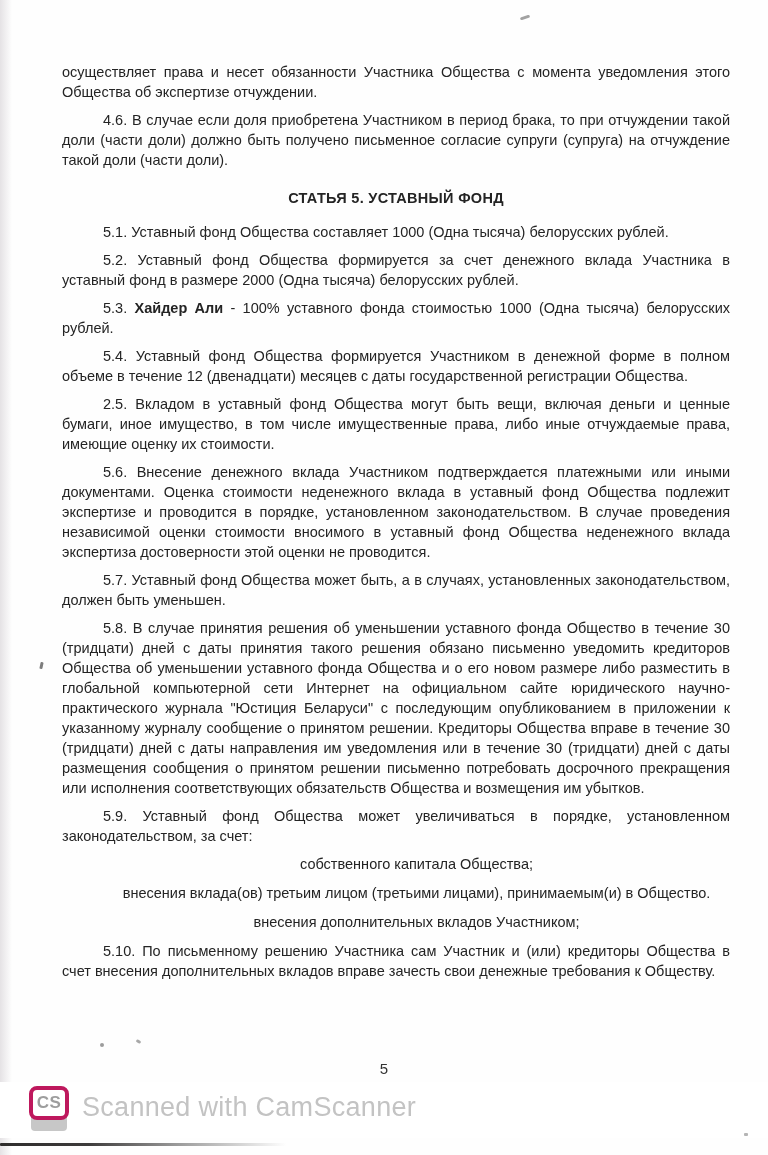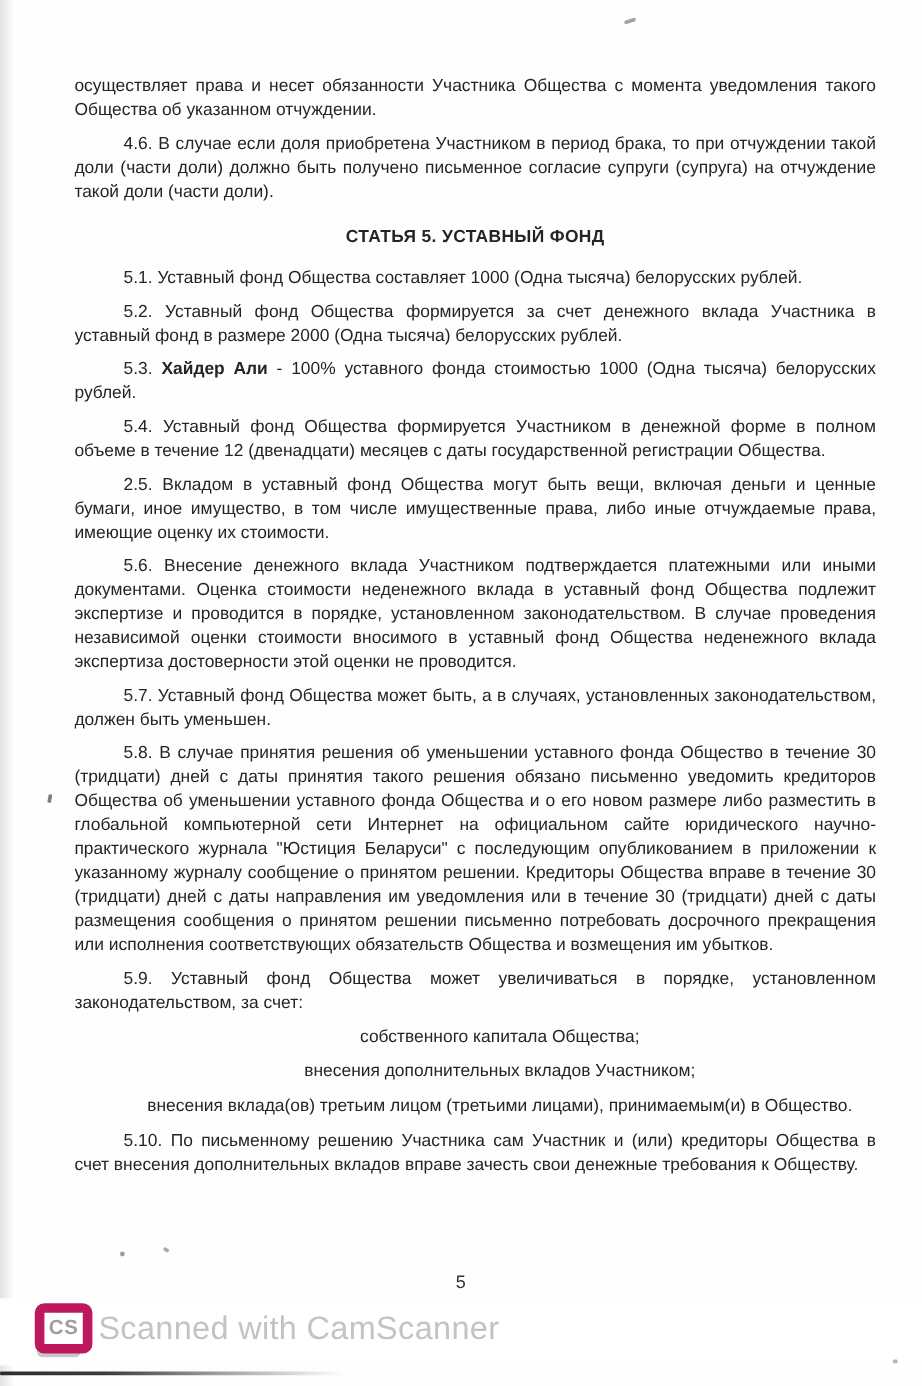--- a/index.html
+++ b/index.html
@@ -43,21 +43,21 @@
   }
   .cs-logo{
     position:absolute;left:29px;top:4px;width:40px;height:45px;
   }
   .cs-tab{
     position:absolute;left:2px;bottom:0;width:36px;height:17px;
     background:#c7c7c7;border-radius:4px;
   }
   .cs-box{
     position:absolute;left:0;top:0;width:32px;height:26px;
-    background:#ffffff;border:8px solid #be185d;border-radius:8px;
+    background:#ffffff;border:4px solid #be185d;border-radius:8px;
     display:flex;align-items:center;justify-content:center;
     font-size:17px;font-weight:bold;color:#9d9d9d;letter-spacing:0.5px;
   }
   .footer-text{
     position:absolute;left:82px;top:10px;
     font-size:27px;color:#c3c3c3;letter-spacing:0.3px;text-align:right;
   }
   
   .bottom-line{
     position:absolute;left:0;top:1143px;width:295px;height:3px;
@@ -85,38 +85,38 @@
     background:#b5b5b5;border-radius:1px;
   }
 </style>
 </head>
 <body>
 
 <div class="page">
   <div class="edge-shade"></div>
 
   <div class="content">
-    <p class="para no-indent">осуществляет права и несет обязанности Участника Общества с момента уведомления такого Общества об указанном отчуждении.</p>
+    <p class="para no-indent">осуществляет права и несет обязанности Участника Общества с момента уведомления этого Общества об экспертизе отчуждении.</p>
     <p class="para">4.6. В случае если доля приобретена Участником в период брака, то при отчуждении такой доли (части доли) должно быть получено письменное согласие супруги (супруга) на отчуждение такой доли (части доли).</p>
 
     <p class="heading">СТАТЬЯ 5. УСТАВНЫЙ ФОНД</p>
 
     <p class="para">5.1. Уставный фонд Общества составляет 1000 (Одна тысяча) белорусских рублей.</p>
     <p class="para">5.2. Уставный фонд Общества формируется за счет денежного вклада Участника в уставный фонд в размере 2000 (Одна тысяча) белорусских рублей.</p>
     <p class="para"><span>5.3.</span> <span class="bold">Хайдер Али</span> <span>- 100% уставного фонда стоимостью 1000 (Одна тысяча) белорусских рублей.</span></p>
     <p class="para">5.4. Уставный фонд Общества формируется Участником в денежной форме в полном объеме в течение 12 (двенадцати) месяцев с даты государственной регистрации Общества.</p>
     <p class="para">2.5. Вкладом в уставный фонд Общества могут быть вещи, включая деньги и ценные бумаги, иное имущество, в том числе имущественные права, либо иные отчуждаемые права, имеющие оценку их стоимости.</p>
     <p class="para">5.6. Внесение денежного вклада Участником подтверждается платежными или иными документами. Оценка стоимости неденежного вклада в уставный фонд Общества подлежит экспертизе и проводится в порядке, установленном законодательством. В случае проведения независимой оценки стоимости вносимого в уставный фонд Общества неденежного вклада экспертиза достоверности этой оценки не проводится.</p>
     <p class="para">5.7. Уставный фонд Общества может быть, а в случаях, установленных законодательством, должен быть уменьшен.</p>
     <p class="para">5.8. В случае принятия решения об уменьшении уставного фонда Общество в течение 30 (тридцати) дней с даты принятия такого решения обязано письменно уведомить кредиторов Общества об уменьшении уставного фонда Общества и о его новом размере либо разместить в глобальной компьютерной сети Интернет на официальном сайте юридического научно-практического журнала "Юстиция Беларуси" с последующим опубликованием в приложении к указанному журналу сообщение о принятом решении. Кредиторы Общества вправе в течение 30 (тридцати) дней с даты направления им уведомления или в течение 30 (тридцати) дней с даты размещения сообщения о принятом решении письменно потребовать досрочного прекращения или исполнения соответствующих обязательств Общества и возмещения им убытков.</p>
     <p class="para">5.9. Уставный фонд Общества может увеличиваться в порядке, установленном законодательством, за счет:</p>
 
     <p class="list-line">собственного капитала Общества;</p>
+    <p class="list-line">внесения вклада(ов) третьим лицом (третьими лицами), принимаемым(и) в Общество.</p>
     <p class="list-line">внесения дополнительных вкладов Участником;</p>
-    <p class="list-line">внесения вклада(ов) третьим лицом (третьими лицами), принимаемым(и) в Общество.</p>
 
     <p class="para">5.10. По письменному решению Участника сам Участник и (или) кредиторы Общества в счет внесения дополнительных вкладов вправе зачесть свои денежные требования к Обществу.</p>
   </div>
 
   <div class="page-number">5</div>
 
   <div class="footer">
     <div class="cs-logo">
       <div class="cs-tab"></div>
       <div class="cs-box">CS</div>

